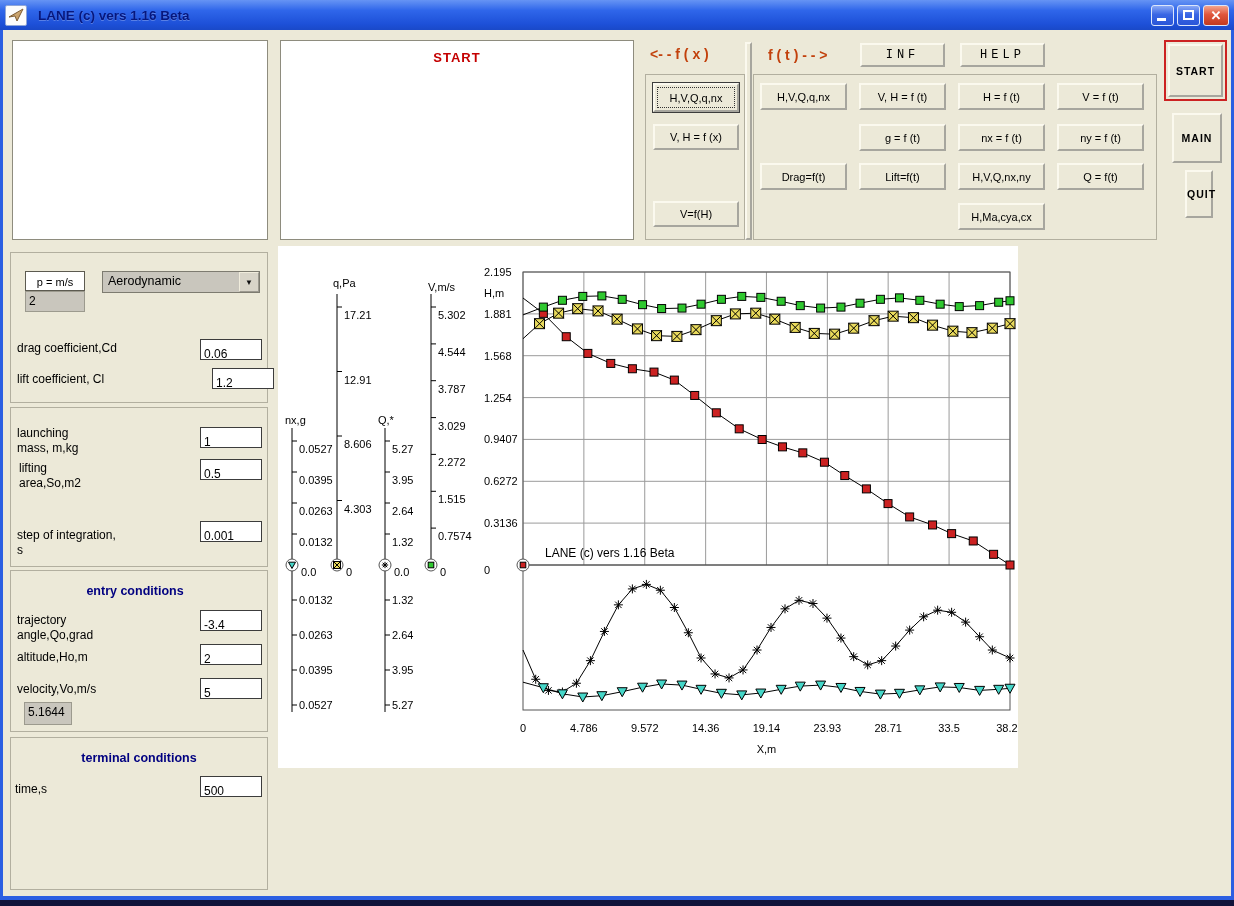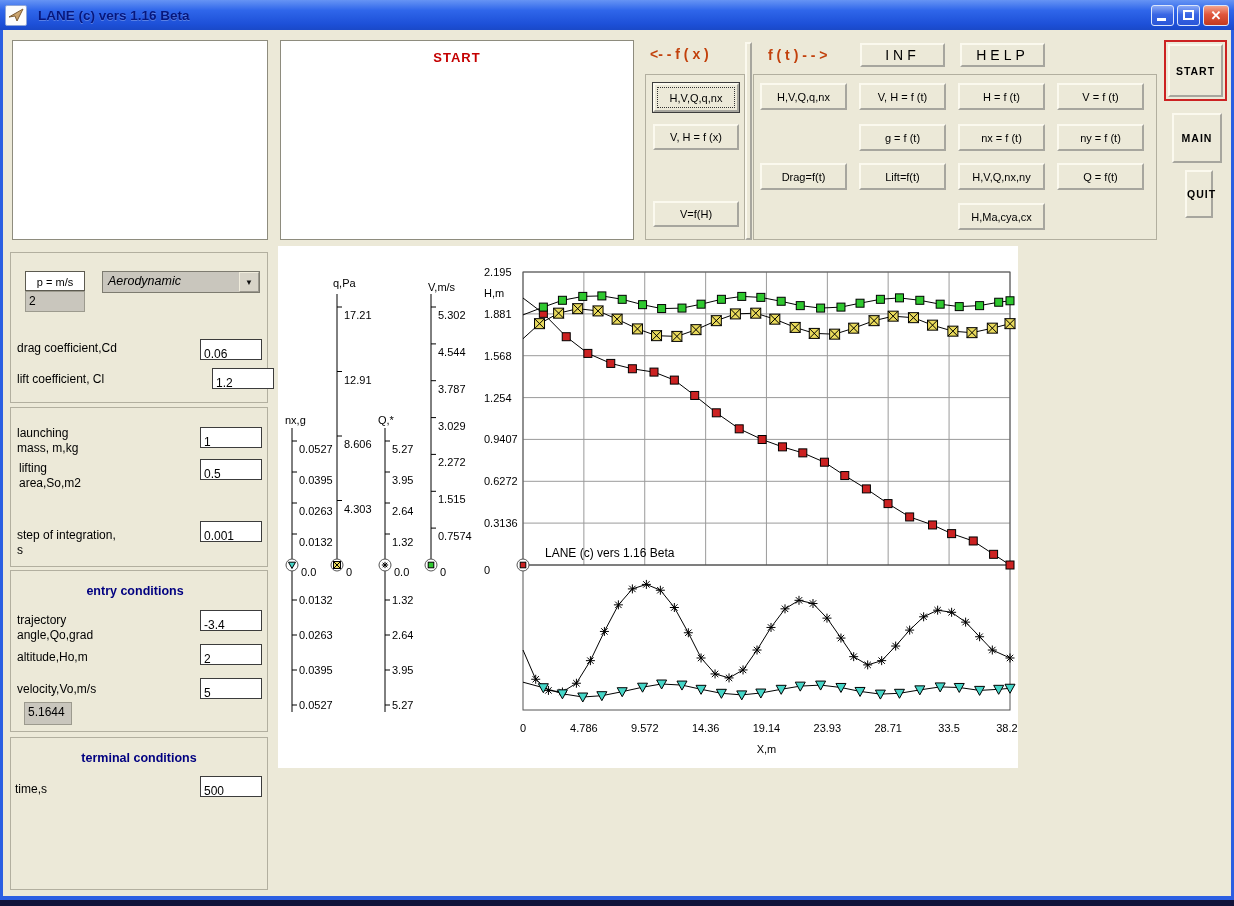--- a/index.html
+++ b/index.html
@@ -24,33 +24,33 @@
   
   .edge{position:absolute;background:#2b5fe2;}
   .bstrip{position:absolute;background:#10143a;}
   
   .whitebox{position:absolute;background:#fff;border:1px solid #8e8c7e;box-sizing:border-box;}
   .redcap{position:absolute;color:#c40000;font-weight:bold;font-size:13px;letter-spacing:1px;text-align:center;}
   .redhdr{position:absolute;color:#c2410c;font-weight:bold;font-size:14px;white-space:pre;}
   .btn3d{position:absolute;background:#ECE9D8;border:2px outset #fbf9ee;font-family:"Liberation Sans",sans-serif;
     font-size:11px;color:#000;padding:0;text-align:center;box-sizing:border-box;}
   .btn3d.focused{box-shadow:0 0 0 1px #3c3c3c;outline:1px dotted #333;outline-offset:-5px;}
-  .topbtn{letter-spacing:4px;font-size:14px;}
+  .topbtn{letter-spacing:4px;font-size:12px;font-family:Liberation Mono, monospace;}
   .sidebtn{font-weight:bold;letter-spacing:1px;font-size:10.5px;}
   .groupbox{position:absolute;border:1px solid #b2af9f;box-sizing:border-box;}
   .divider{position:absolute;background:#ECE9D8;border:2px outset #fbf9ee;box-sizing:border-box;}
   .panel{position:absolute;border:1px solid #b2af9f;box-sizing:border-box;}
   .lbl{position:absolute;line-height:15px;white-space:pre-line;font-size:12px;}
   .field{position:absolute;background:#fff;border:1px solid #3c3c3c;font-family:"Liberation Sans",sans-serif;
     font-size:12px;padding:8px 0 0 3px;height:21px;width:62px;box-sizing:border-box;}
   .grayfield{position:absolute;background:#c9c6bd;border:1px solid #9c9a8e;font-size:12px;
     padding:2px 0 0 3px;box-sizing:border-box;}
   .navy{position:absolute;color:#000080;font-weight:bold;font-size:12.5px;text-align:center;}
   .combo{position:absolute;background:#c9c6bd;border:1px solid #7d7b70;display:flex;align-items:stretch;box-sizing:border-box;}
-  .combo .ctxt{flex:1;padding:2px 4px 0 5px;font-size:12.5px;font-style:italic;}
+  .combo .ctxt{flex:1;padding:2px 4px 0 5px;font-size:12.5px;}
   .combo .carrow{width:18px;background:#d8d4c8;border:1px outset #f0ecdc;display:flex;align-items:center;
     justify-content:center;font-size:8px;color:#111;}
   .pmsbtn{position:absolute;background:#fff;border:1px solid #5c5a50;font-size:11px;text-align:center;
     padding-top:3px;box-sizing:border-box;}
   .startframe{position:absolute;border:2px solid #cc2222;box-sizing:border-box;}
   .startframe .sidebtn{position:absolute;left:2px;top:2px;right:2px;bottom:2px;width:auto;height:auto;}
   .chartpanel{position:absolute;background:#fff;}
   svg text{font-family:"Liberation Sans",sans-serif;}
 </style>
 </head>

